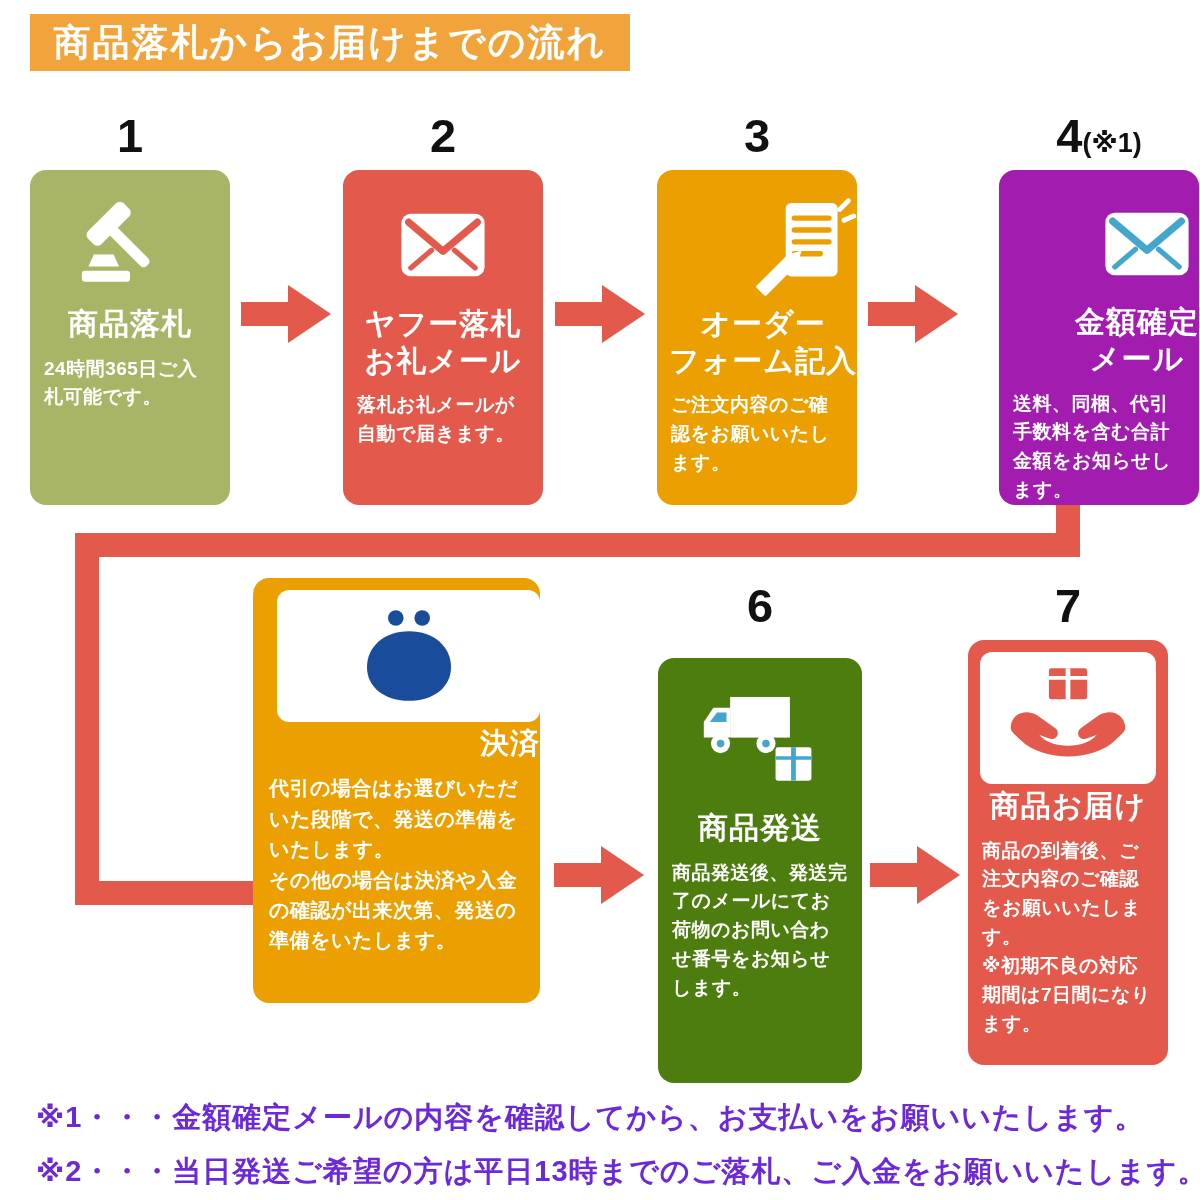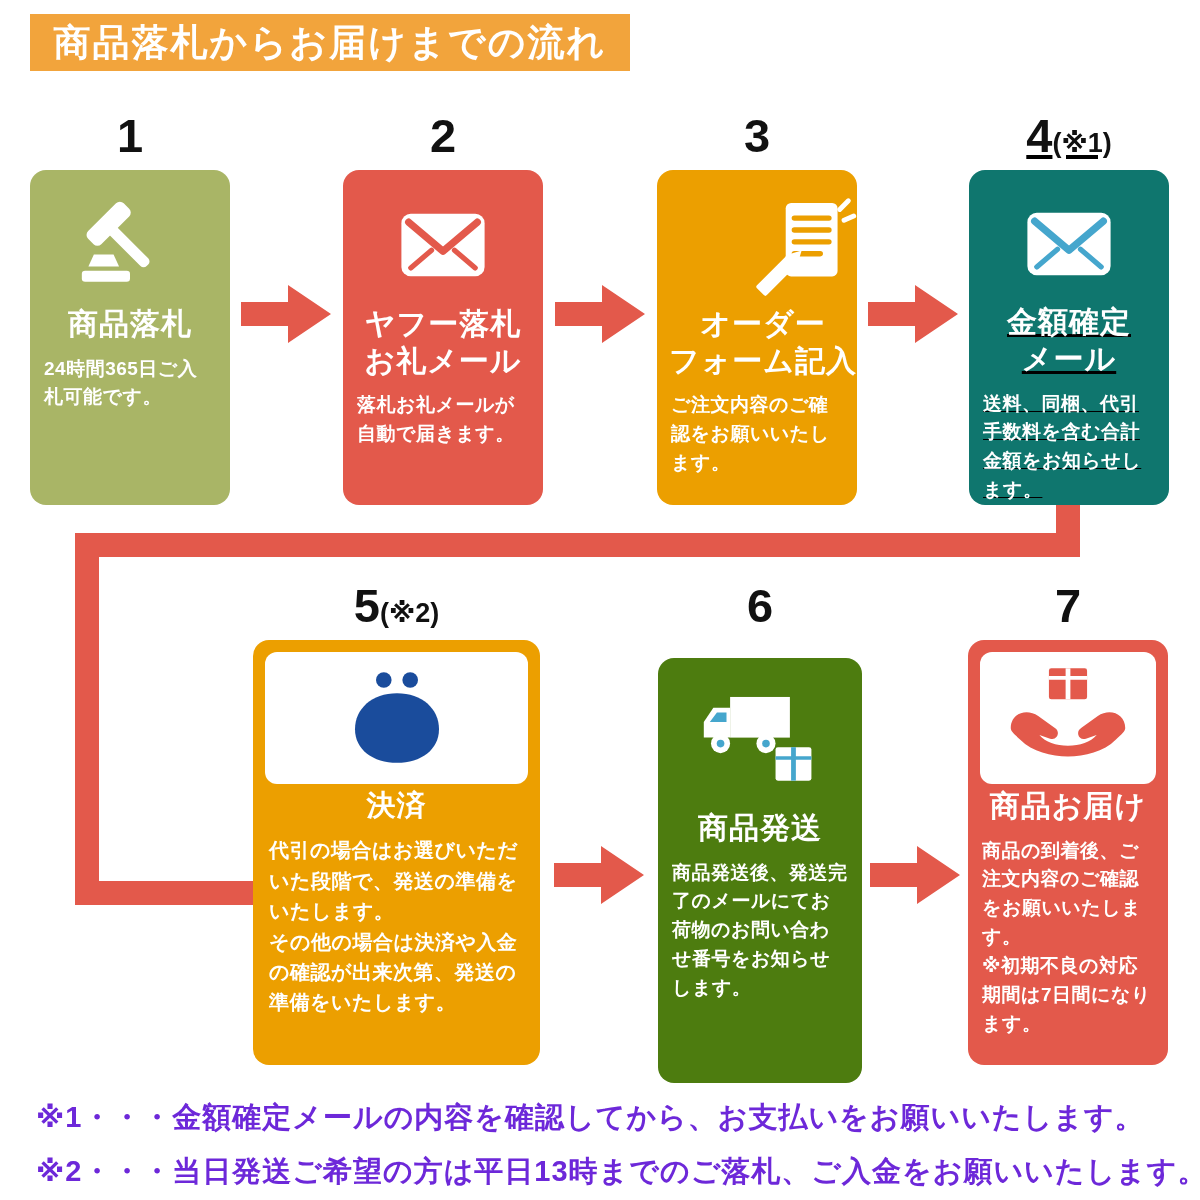--- a/index.html
+++ b/index.html
@@ -127,40 +127,39 @@
       <div class="title">オーダー
 フォーム記入</div>
       <div class="desc">ご注文内容のご確認をお願いいたします。</div>
     </div>
   </div>
 
   <svg class="arrow" style="left:868px;top:285px" width="90" height="58" viewBox="0 0 90 58">
       <polygon points="0,17 47,17 47,0 90,29 47,58 47,41 0,41" fill="#E3594B"></polygon>
     </svg>
 
-  <div class="card" style="left:969px;top:108px;width:200px;text-decoration:underline;">
+  <div class="card" style="left:999px;top:108px;width:200px;">
     <div class="num"><span>4</span><span class="note">(※1)</span></div>
-    <div class="box" style="height: 335px; background-color: #0f766e;">
+    <div class="box" style="height: 335px; background-color: #a21caf; align-items: flex-end;">
       <div class="icon-wrap">
         <svg width="104" height="94" viewBox="0 0 100 90">
           <rect x="10" y="16" width="80" height="60" rx="9" fill="#fff"></rect>
           <polyline points="17,24 50,52 83,24" fill="none" stroke="#45A6CD" stroke-width="7" stroke-linecap="round" stroke-linejoin="round"></polyline>
           <line x1="19" y1="68" x2="39" y2="51" stroke="#45A6CD" stroke-width="5" stroke-linecap="round"></line>
           <line x1="81" y1="68" x2="61" y2="51" stroke="#45A6CD" stroke-width="5" stroke-linecap="round"></line>
         </svg>
       </div>
       <div class="title">金額確定
 メール</div>
       <div class="desc">送料、同梱、代引手数料を含む合計金額をお知らせします。</div>
     </div>
   </div>
 
   <div class="card" style="left:253px;top:578px;width:287px;">
-    <div class="num"><span>5</span><span class="note">(※2)</span></div>
-    <div class="box" style="height: 425px; background-color: rgb(236, 159, 0);">
+    <div class="box" style="height: 425px; background-color: rgb(236, 159, 0); align-items: flex-end;">
       <div class="panel" style="width:263px;height:132px;">
         <span>
           <svg width="120" height="108" viewBox="0 0 100 90">
             <g fill="#1A4C9C">
               <circle cx="39" cy="15" r="6.5"></circle>
               <circle cx="61" cy="15" r="6.5"></circle>
               <path d="M50 26 C29 26 15 39 15 56 C15 73 30 84 50 84 C70 84 85 73 85 56 C85 39 71 26 50 26 Z"></path>
             </g>
           </svg>
         </span>

